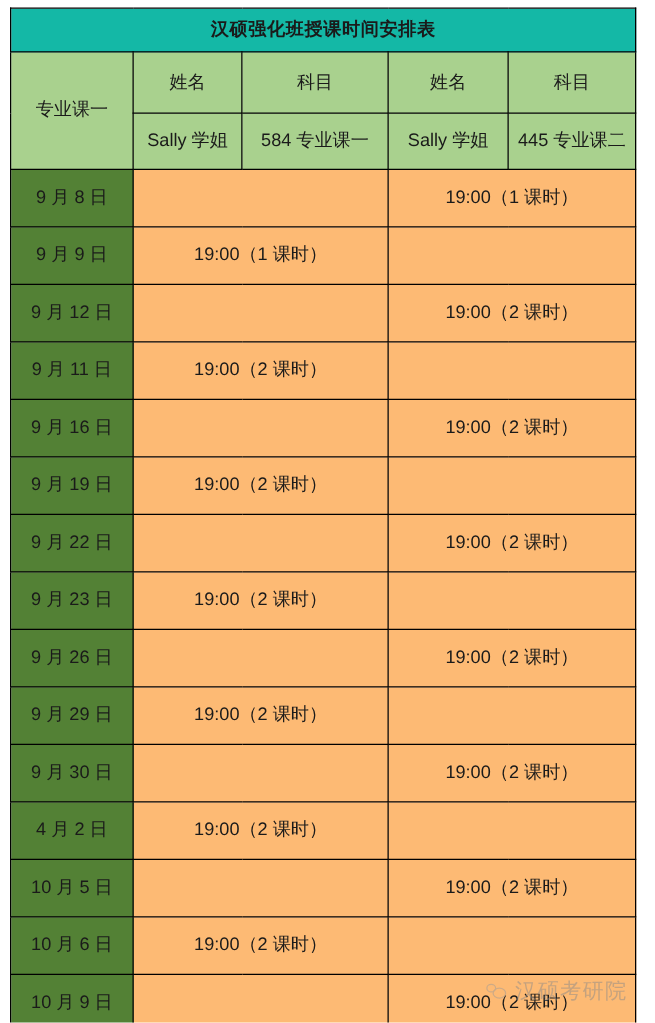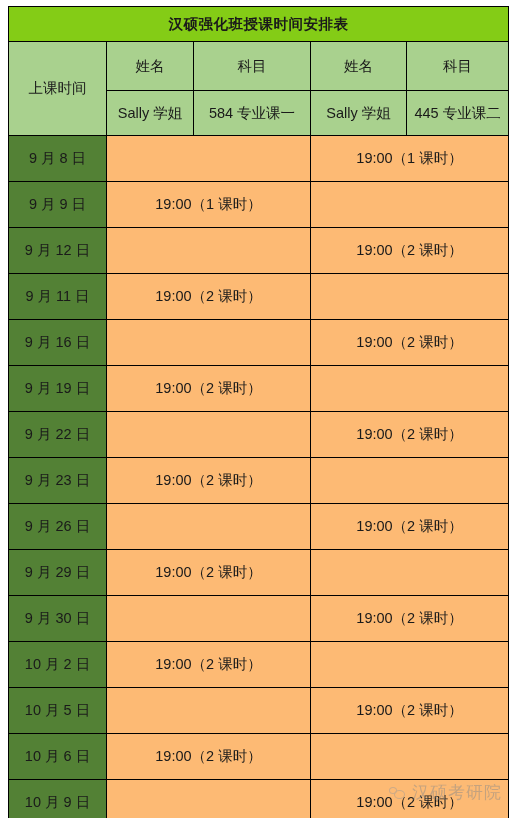--- a/index.html
+++ b/index.html
@@ -31,21 +31,21 @@
     border: 1px solid #000000;
     text-align: center;
     vertical-align: middle;
     font-size: 14.5px;
     color: #1a1a1a;
     padding: 0;
     line-height: 1.25;
   }
   
   .title-cell {
-    background: #84cc16;
+    background: #14b8a6;
     height: 34px;
     font-size: 19px;
     font-weight: bold;
     letter-spacing: 0.5px;
     color: #000000;
   }
   
   .head-cell {
     background: #a9d18e;
     height: 48px;
@@ -130,21 +130,21 @@
       <col class="c-name2">
       <col class="c-subj2">
     </colgroup>
     <tbody>
 
       <tr>
         <td class="title-cell" colspan="5">汉硕强化班授课时间安排表</td>
       </tr>
 
       <tr>
-        <td class="head-cell time-head" rowspan="2">上课时间</td>
+        <td class="head-cell time-head" rowspan="2">专业课一</td>
         <td class="head-cell">姓名</td>
         <td class="head-cell">科目</td>
         <td class="head-cell">姓名</td>
         <td class="head-cell">科目</td>
       </tr>
 
       <tr>
         <td class="subhead-cell">Sally 学姐</td>
         <td class="subhead-cell">584 专业课一</td>
         <td class="subhead-cell">Sally 学姐</td>
@@ -200,21 +200,21 @@
           <td class="date-cell">9 月 29 日</td>
           <td class="slot-cell" colspan="2">19:00（2 课时）</td>
           <td class="slot-cell empty" colspan="2"></td>
         </tr>
         <tr>
           <td class="date-cell">9 月 30 日</td>
           <td class="slot-cell empty" colspan="2"></td>
           <td class="slot-cell" colspan="2">19:00（2 课时）</td>
         </tr>
         <tr>
-          <td class="date-cell">10 月 2 日</td>
+          <td class="date-cell">4 月 2 日</td>
           <td class="slot-cell" colspan="2">19:00（2 课时）</td>
           <td class="slot-cell empty" colspan="2"></td>
         </tr>
         <tr>
           <td class="date-cell">10 月 5 日</td>
           <td class="slot-cell empty" colspan="2"></td>
           <td class="slot-cell" colspan="2">19:00（2 课时）</td>
         </tr>
         <tr>
           <td class="date-cell">10 月 6 日</td>

